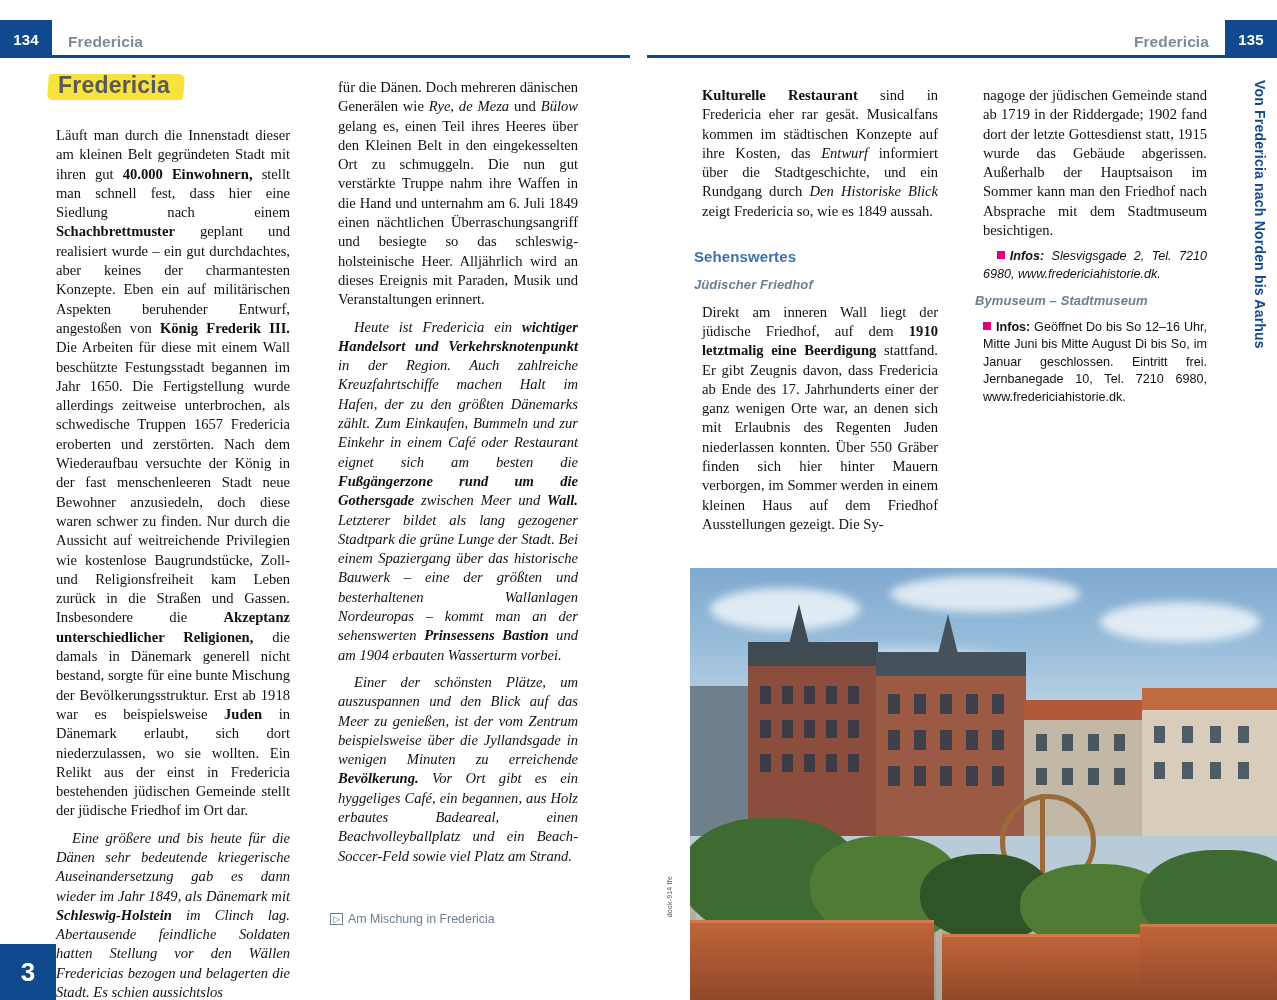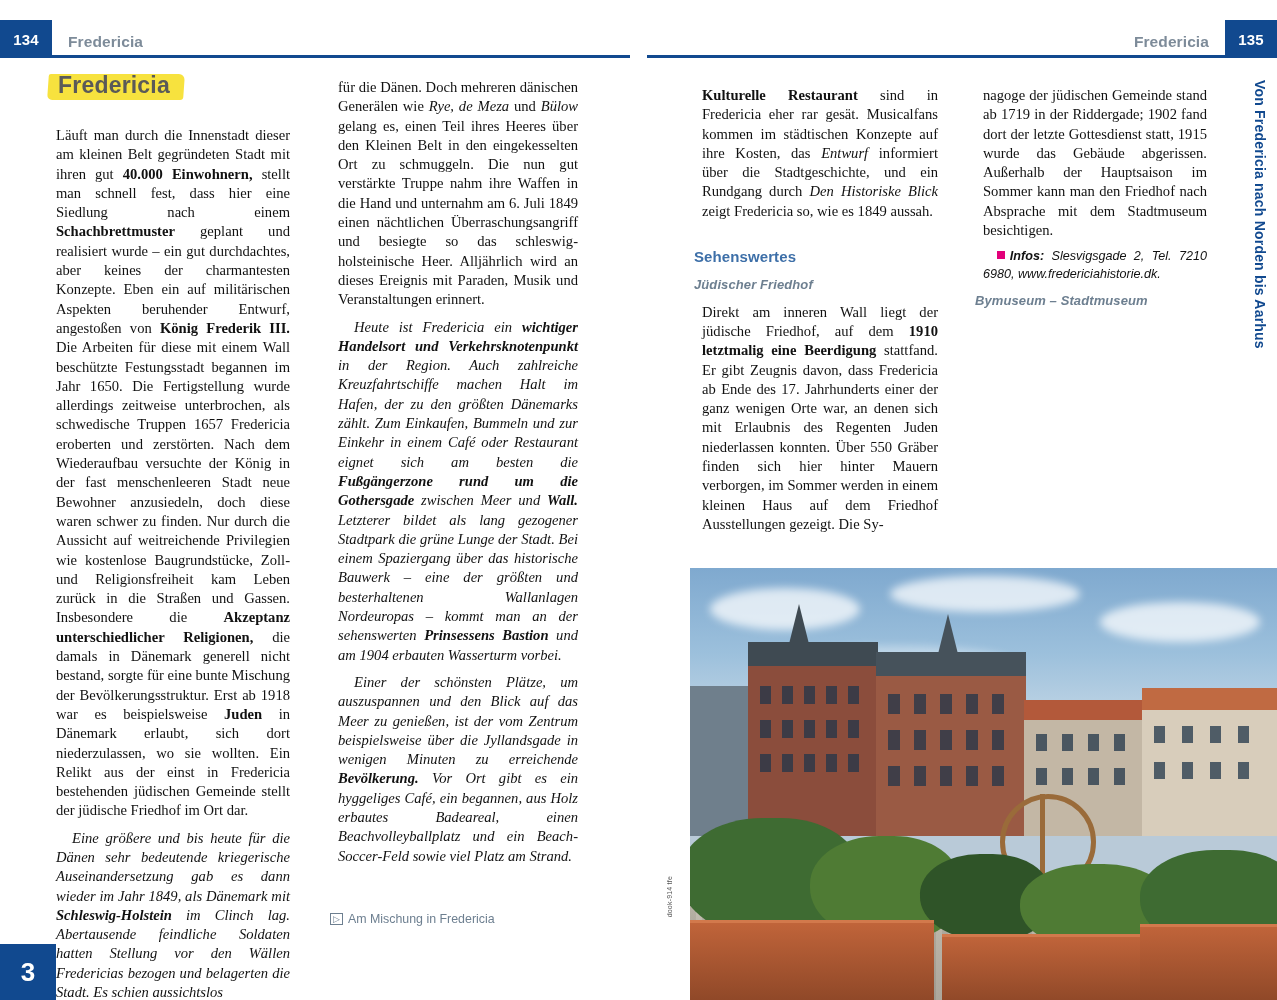--- a/index.html
+++ b/index.html
@@ -248,20 +248,21 @@
     <p class="noind"><b>Kulturelle Restaurant</b><span> sind in Fredericia eher rar gesät. Musicalfans kommen im städtischen Konzepte auf ihre Kosten, das </span><i>Entwurf</i><span> informiert über die Stadtgeschichte, und ein Rundgang durch </span><i>Den Historiske Blick</i><span> zeigt Fredericia so, wie es 1849 aussah.</span></p>
     <div class="h-section">Sehenswertes</div>
     <div class="h-sub">Jüdischer Friedhof</div>
     <p class="noind"><span>Direkt am inneren Wall liegt der jüdische Friedhof, auf dem </span><b>1910 letztmalig eine Beerdigung</b><span> stattfand. Er gibt Zeugnis davon, dass Fredericia ab Ende des 17. Jahrhunderts einer der ganz wenigen Orte war, an denen sich mit Erlaubnis des Regenten Juden niederlassen konnten. Über 550 Gräber finden sich hier hinter Mauern verborgen, im Sommer werden in einem kleinen Haus auf dem Friedhof Ausstellungen gezeigt. Die Sy-</span></p>
   </div>
 
   <div class="col" id="col4">
     <p class="noind"><span>nagoge der jüdischen Gemeinde stand ab 1719 in der Riddergade; 1902 fand dort der letzte Gottesdienst statt, 1915 wurde das Gebäude abgerissen. Außerhalb der Hauptsaison im Sommer kann man den Friedhof nach Absprache mit dem Stadtmuseum besichtigen.</span></p>
     <p class="infos"><span class="bullet"></span><b>Infos:</b><span> Slesvigsgade 2, Tel. 7210 6980, www.fredericiahistorie.dk.</span></p>
     <div class="h-sub">Bymuseum – Stadtmuseum</div>
+    <p class="infos"><span class="bullet"></span><b>Infos:</b><span> Geöffnet Do bis So 12–16 Uhr, Mitte Juni bis Mitte August Di bis So, im Januar geschlossen. Eintritt frei. Jernbanegade 10, Tel. 7210 6980, www.fredericiahistorie.dk.</span></p>
   </div>
 
   <div class="photo">
     <div class="sky"></div>
     <div class="cloud" style="left:20px;top:20px;width:150px;height:42px;"></div>
     <div class="cloud" style="left:200px;top:8px;width:190px;height:36px;"></div>
     <div class="cloud" style="left:410px;top:34px;width:160px;height:40px;"></div>
     <div class="cloud" style="left:90px;top:78px;width:230px;height:30px;opacity:.5;"></div>
 
     <div class="bldg" style="left:0;top:118px;width:60px;height:150px;background:#6f7f8c;"></div>

